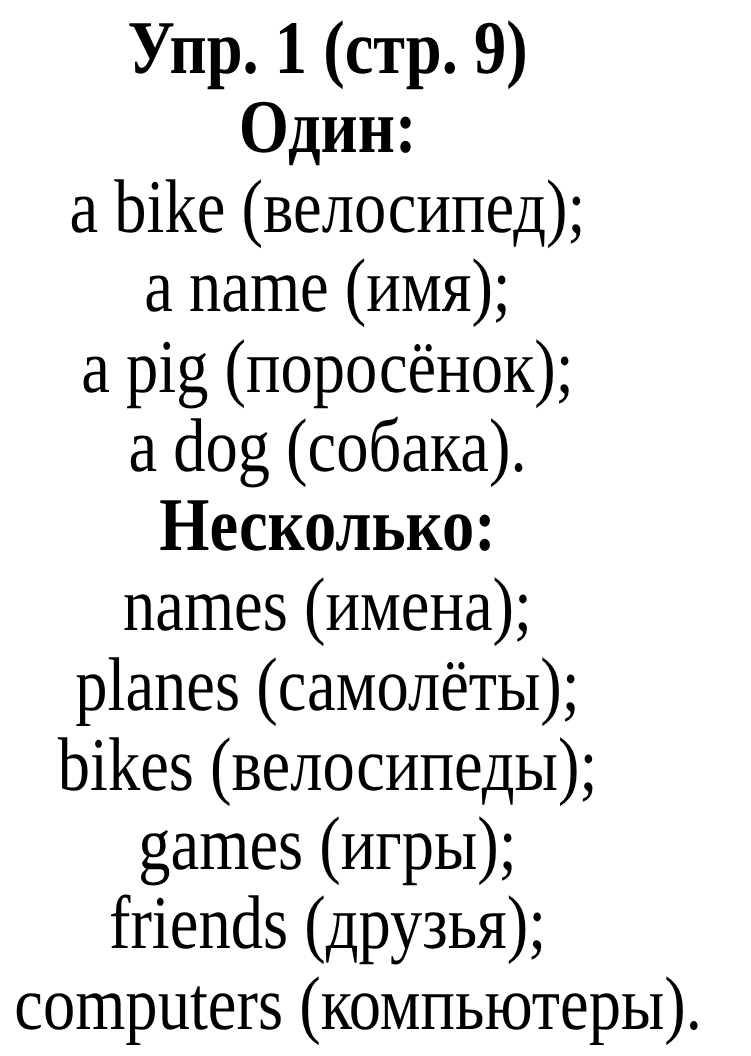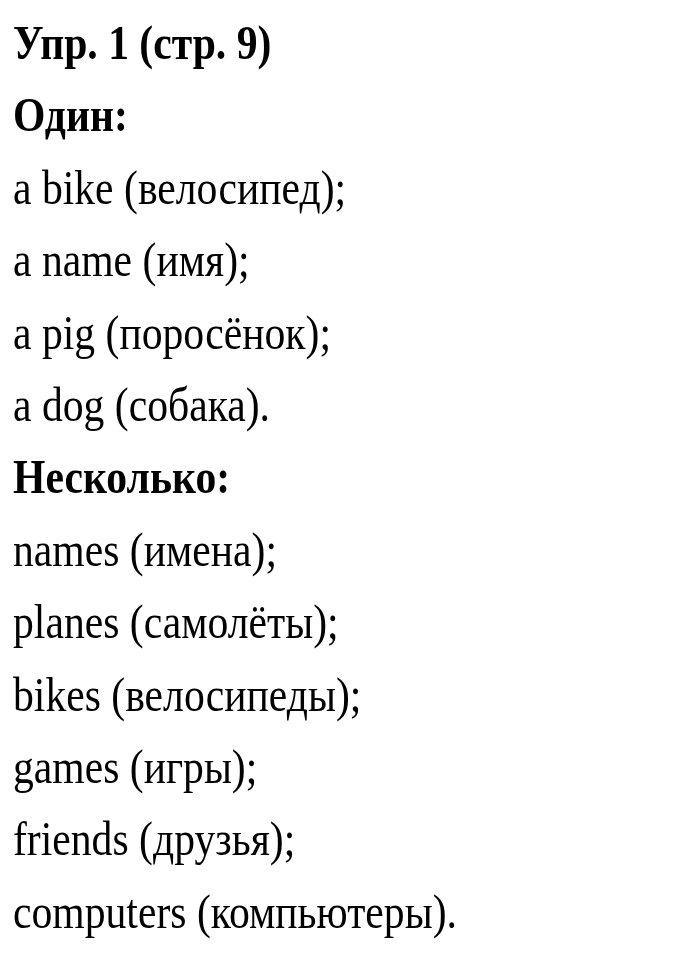--- a/index.html
+++ b/index.html
@@ -7,25 +7,26 @@
     padding: 0;
     background: #ffffff;
   }
   .page {
     position: relative;
     width: 683px;
     height: 960px;
     background: #ffffff;
     color: #000000;
     font-family: "Liberation Serif", serif;
-    font-size: 49px;
+    font-size: 69px;
     line-height: 72.4px;
     padding: 7px 0 0 13px;
     box-sizing: border-box;
     overflow: hidden;
+    text-align: center;
   }
   .line {
     white-space: nowrap;
     
     transform: scaleX(0.85);
     transform-origin: 0 50%;
   }
   .bold {
     font-weight: bold;
   }

